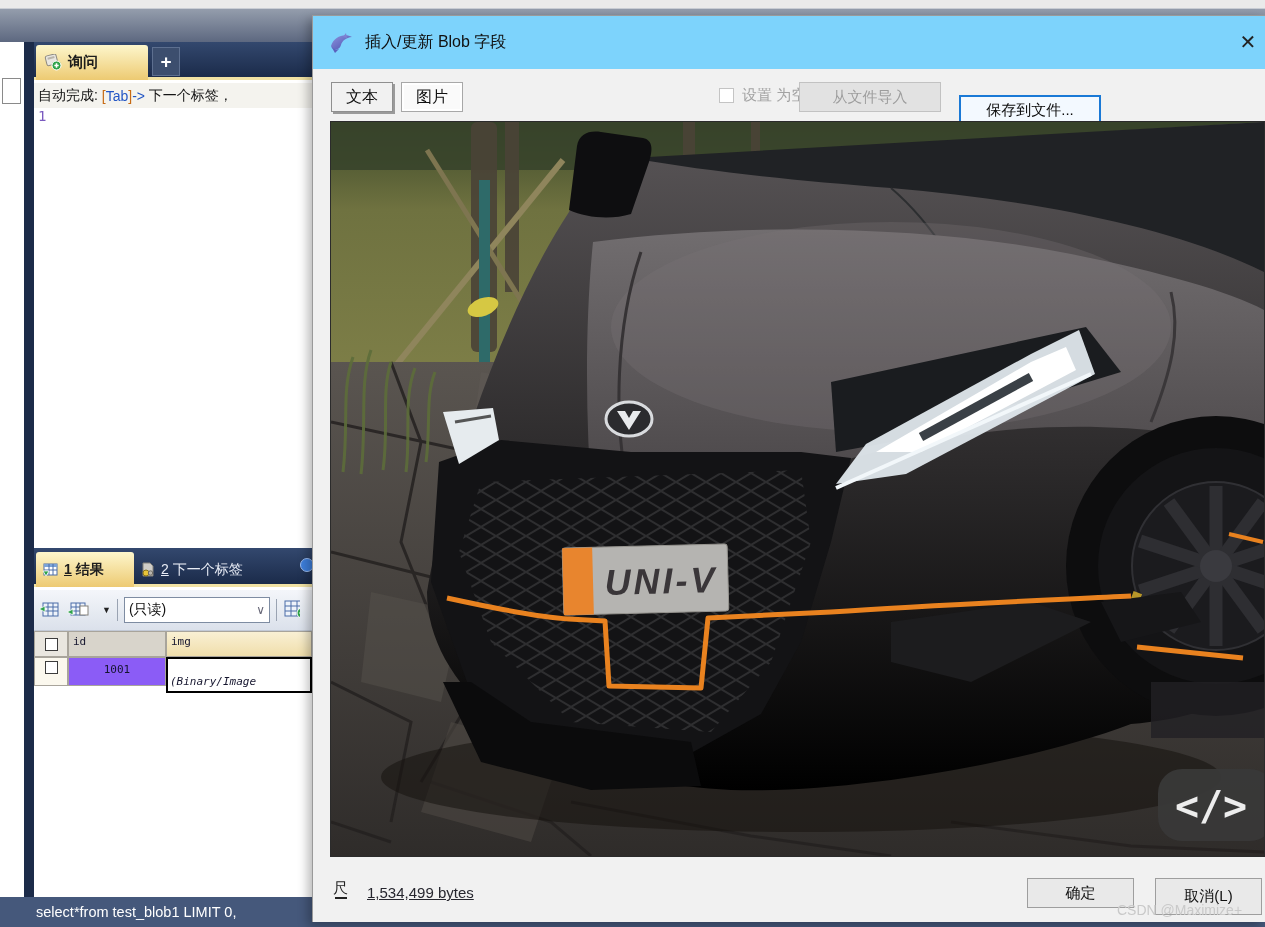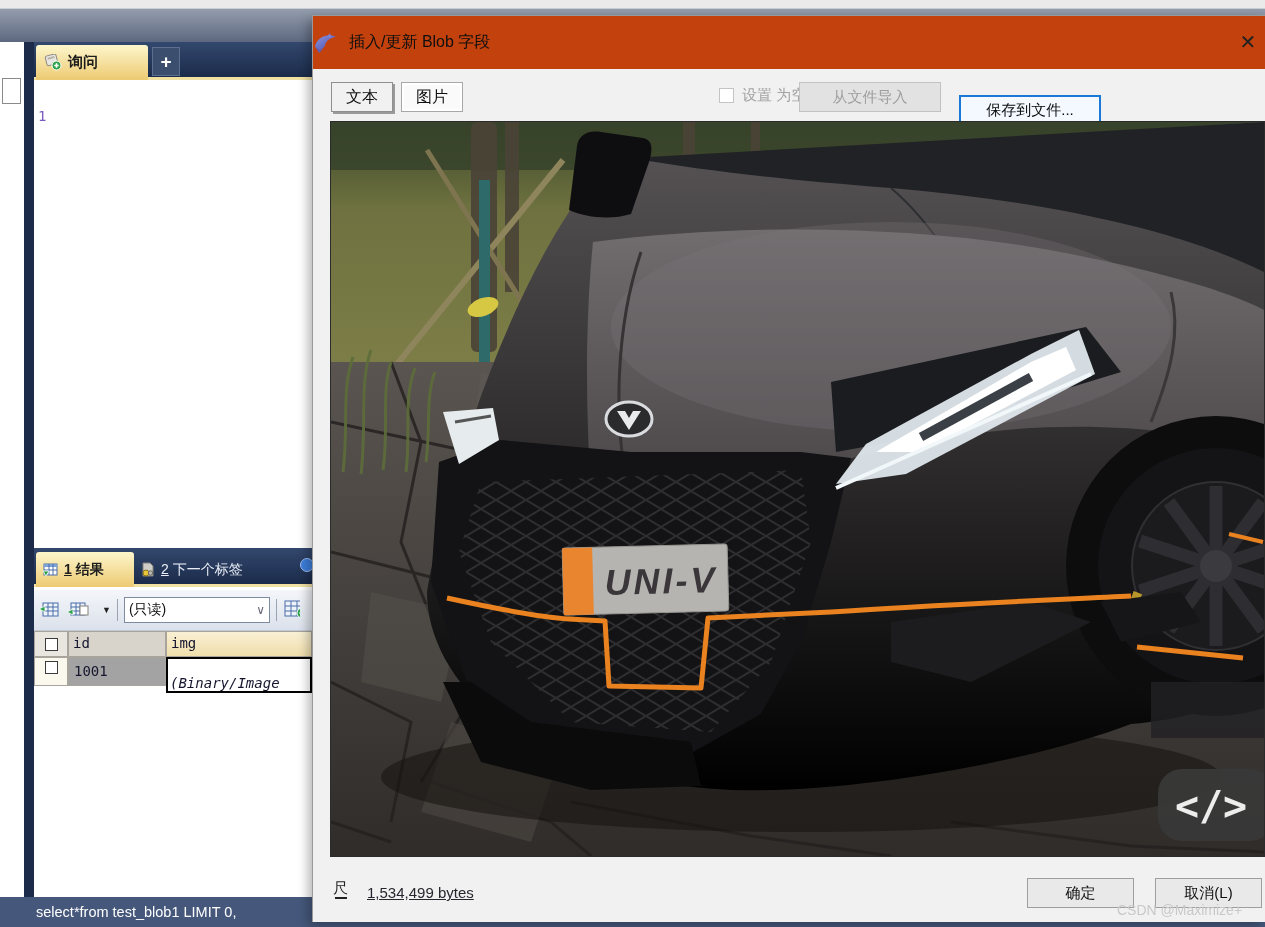--- a/index.html
+++ b/index.html
@@ -44,59 +44,59 @@
 
   .rtoolbar{left:34px;top:590px;width:279px;height:41px;gap:6px;padding-left:4px;
     background:linear-gradient(#f4f6fa,#dbe1eb);border-bottom:1px solid #c2c9d6;}
   .tsep{width:1px;height:22px;background:#9aa3b2;}
   .combo{width:146px;height:26px;background:#fff;border:1px solid #7e8ca2;
     font-size:14px;padding:0 4px;color:#111;justify-content:space-between;}
   .combo .chev{color:#667;font-size:12px;}
   .caret{font-size:9px;color:#222;}
   .icon-clip{width:17px;height:24px;overflow:hidden;}
 
-  .grid{left:34px;top:631px;font-family:"DejaVu Sans Mono",monospace;font-size:14px;color:#15152e;}
+  .grid{left:34px;top:631px;font-family:"DejaVu Sans Mono",monospace;font-size:11px;color:#15152e;}
   .grow{display:flex;}
   .gc{border:1px solid #a8a49b;padding:3px 4px;height:26px;}
   .hc-cb{width:34px;background:#e9e6df;}
   .hc-id{width:98px;background:#d8d4cb;}
   .hc-img{width:146px;background:linear-gradient(#f9f0d4,#f0deab);}
   .dc{height:29px;}
   .dc-cb{width:34px;background:#fbf8ee;border:1px solid #a8a49b;}
-  .dc-id{width:98px;background:#a3a3a3;border:1px solid #a8a49b;text-align:left;padding:5px 5px;}
+  .dc-id{width:98px;background:#8b5cf6;border:1px solid #a8a49b;text-align:center;padding:5px 5px;}
   .dc-img{width:146px;background:#fff;border:2px solid #000;padding:16px 2px;font-style:italic;}
   .cb13{width:13px;height:13px;background:#fff;border:1px solid #3c3c3c;margin:3px auto;}
 
   .statusbar{left:0;top:897px;width:1265px;height:30px;background:#45587b;
     color:#fff;font-size:14.5px;padding-left:36px;}
 
   
   .dialog{left:312px;top:15px;width:953px;height:907px;background:#f1f1f1;
     border-left:1px solid #9a9a9a;border-top:1px solid #9a9a9a;
     box-shadow:-4px 4px 10px rgba(0,0,0,.28);}
-  .dlg-title{left:0;top:0;width:952px;height:53px;background:#c2410c;gap:10px;}
+  .dlg-title{left:0;top:0;width:952px;height:53px;background:#7dd3fc;gap:10px;padding-left:16px;}
   .dlg-title-text{font-size:16px;color:#101010;}
   .dlg-close{left:922px;top:13px;width:26px;height:26px;font-size:20px;color:#222;font-weight:300;}
   .tabbtn{top:66px;height:30px;width:62px;font-size:16px;color:#101010;}
   .tab-text{left:18px;background:#f1f1f1;border:1px solid #8f8f8f;box-shadow:2px 2px 0 #9a9a9a;}
   .tab-image{left:88px;background:#fafafa;border:1px solid #a8a8a8;box-shadow:inset 0 0 0 2px #fff;}
   .setnull{left:370px;top:70px;gap:8px;color:#a3a3a3;font-size:15px;padding-left:36px;}
   .cb15{width:15px;height:15px;background:#fff;border:1px solid #c4c4c4;}
   .btn{font-size:15px;}
   .btn-import{left:486px;top:66px;width:142px;height:30px;background:#e2e2e2;
     border:1px solid #c2c2c2;color:#9d9d9d;}
   .btn-save{left:646px;top:66px;width:142px;height:30px;background:#f3f9ff;
     border:2px solid #1a79d6;color:#0b0b0b;margin-top:13px;}
   .img-frame{left:17px;top:105px;width:935px;height:736px;border:1px solid #2b2b2b;background:#4a4843;overflow:hidden;}
   .size-lbl{left:20px;top:864px;flex-direction:column;color:#222;font-size:15px;line-height:15px;}
   .size-lbl .bar{width:12px;height:2px;background:#222;margin-top:2px;}
   .bytes{left:54px;top:868px;font-size:15px;color:#26262e;text-decoration:underline;}
   .btn-std{background:#e9e9e9;border:1px solid #9e9e9e;color:#101010;}
   .btn-ok{left:714px;top:862px;width:107px;height:30px;}
-  .btn-cancel{left:842px;top:862px;width:107px;height:30px;}
+  .btn-cancel{left:842px;top:862px;width:107px;height:37px;}
   .watermark{left:804px;top:886px;color:#c9c9c9;font-size:14px;z-index:6;}
 </style>
 </head>
 <body>
 
 <div id="canvas">
 
   <div class="abs top-strip"></div>
   <div class="abs main-toolbar-strip"></div>
   <div class="abs objtree">
@@ -109,20 +109,23 @@
       <div class="qtab flexc">
         <svg width="18" height="17" viewBox="0 0 18 17">
           <rect x="2" y="1" width="11" height="10" rx="2" fill="#e8e6e0" stroke="#8d8a82" transform="rotate(-14 7 6)"></rect>
           <rect x="4" y="3" width="7" height="2" fill="#b9b5ab" transform="rotate(-14 7 6)"></rect>
           <circle cx="12.5" cy="11.5" r="4.5" fill="#2fa24a" stroke="#fff"></circle>
           <path d="M12.5 9.3 V13.7 M10.3 11.5 H14.7" stroke="#fff" stroke-width="1.6"></path>
         </svg>
         <span>询问</span>
       </div>
       <div class="newtab ctr">+</div>
+    </div>
+    <div class="abs hintbar flexc">
+      <span class="h-bk">自动完成: </span><span class="h-or">[</span><span class="h-bl">Tab</span><span class="h-or">]</span><span class="h-bl">-&gt;</span><span class="h-bk"> 下一个标签，</span>
     </div>
     <div class="abs gutterline">1</div>
   </div>
 
   <div class="abs rtabbar">
     <div class="rtab1 flexc">
       <svg width="17" height="16" viewBox="0 0 17 16">
         <rect x="2" y="2" width="13" height="11" fill="#fff" stroke="#4a6da8"></rect>
         <rect x="2" y="2" width="13" height="3" fill="#7ba3d8"></rect>
         <path d="M2 8 H15 M7 2 V13 M11 2 V13" stroke="#4a6da8" stroke-width="1"></path>

